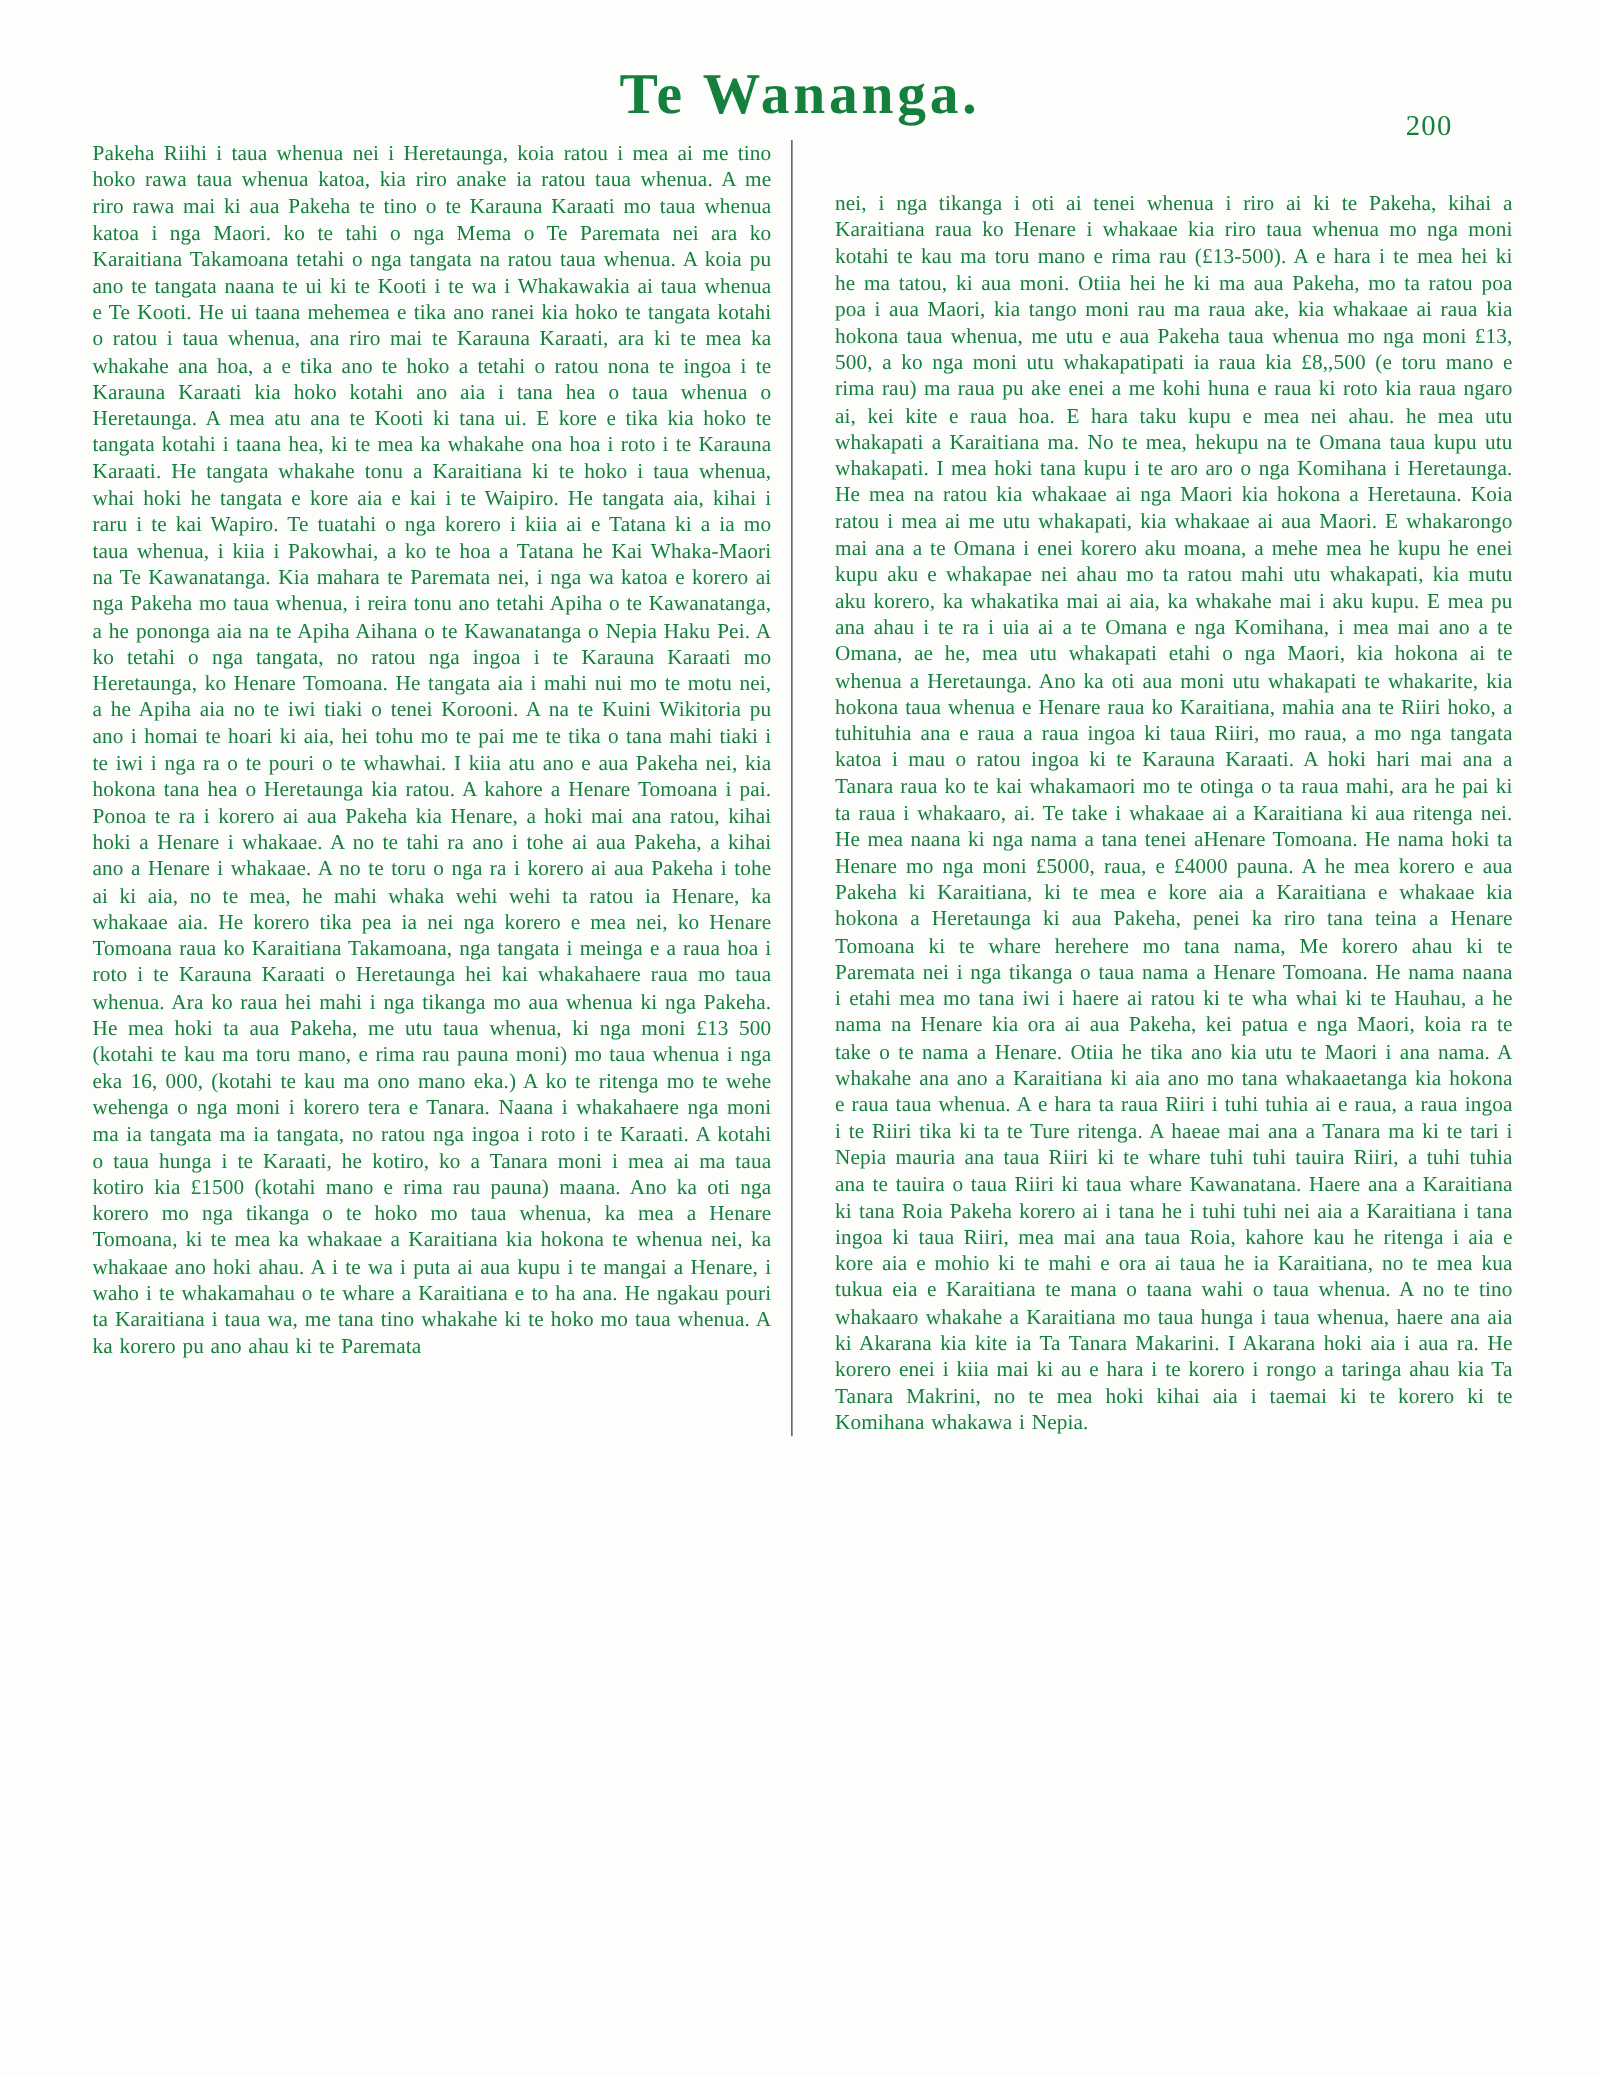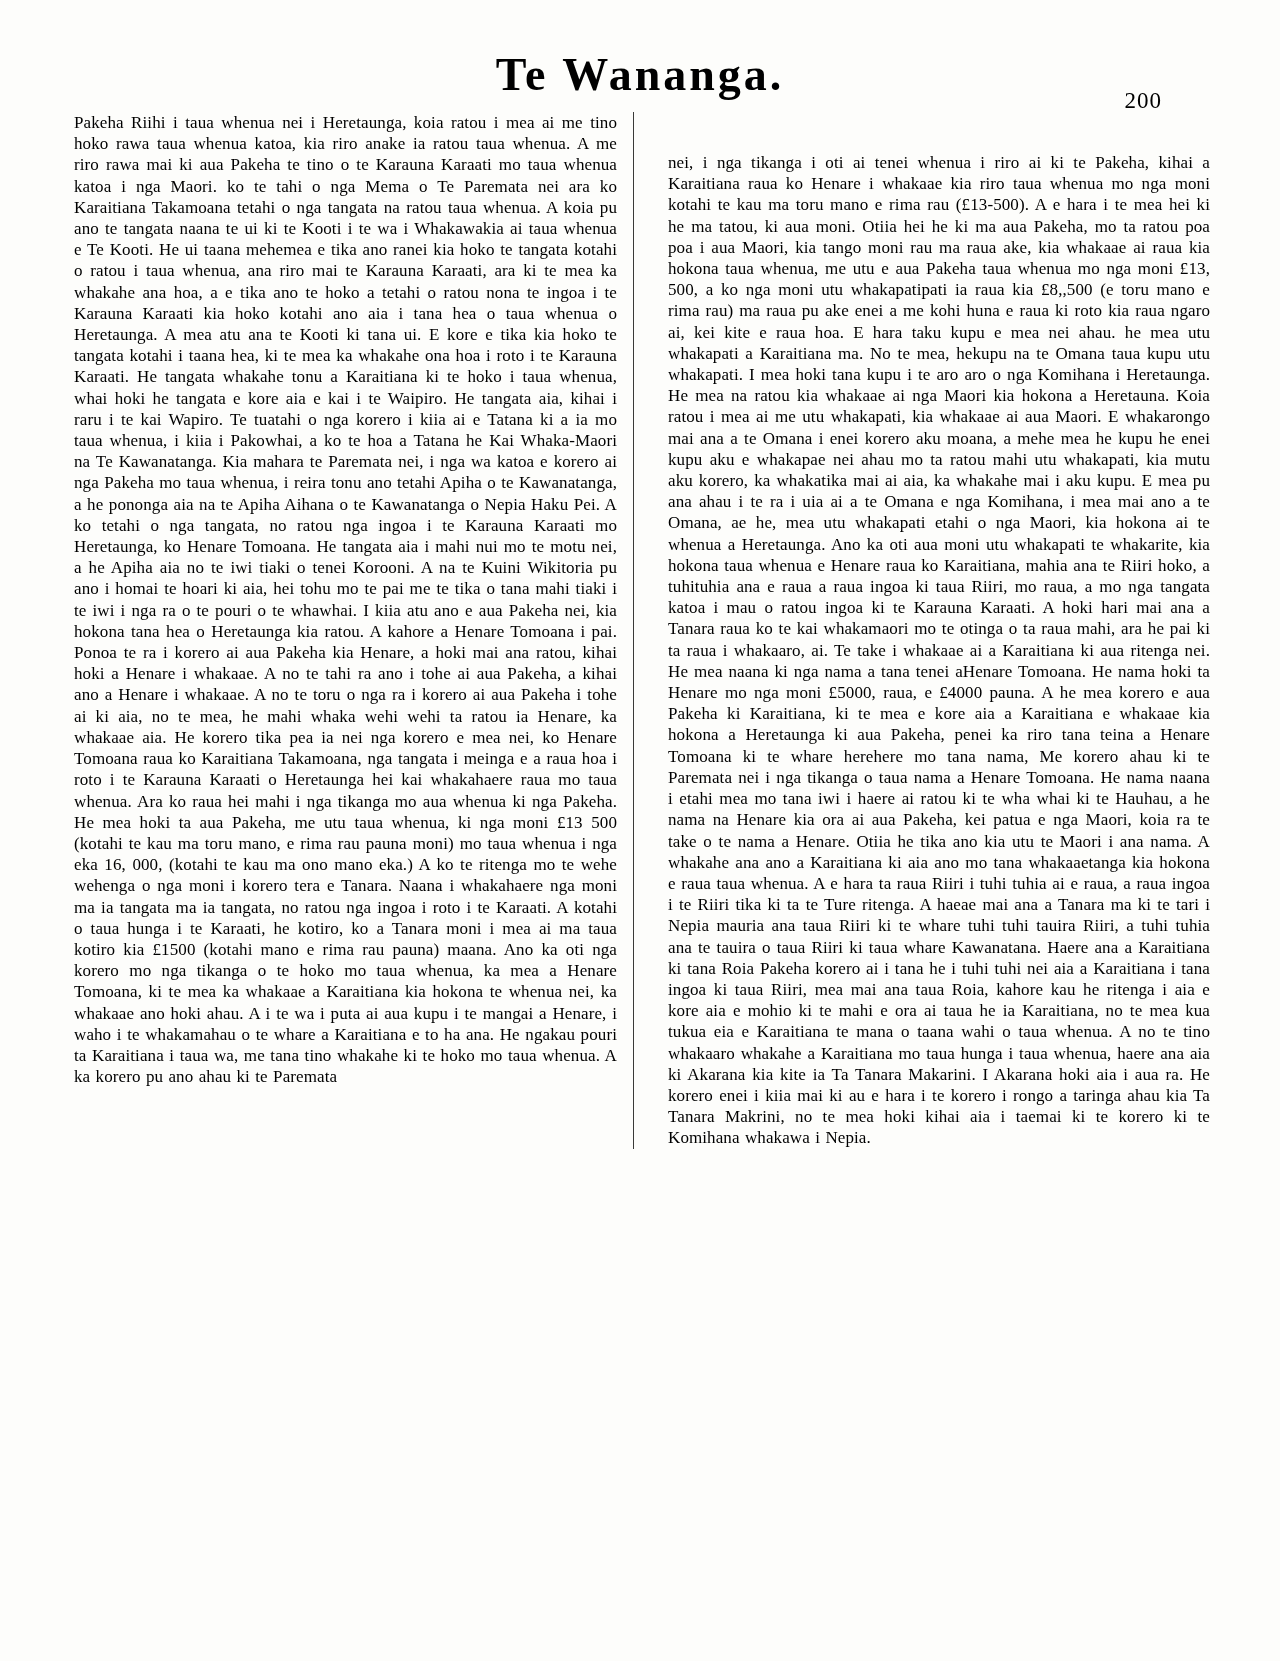--- a/index.html
+++ b/index.html
@@ -7,21 +7,21 @@
     padding: 0;
     background: #e8e8e6;
   }
   .page {
     position: relative;
     width: 1280px;
     height: 1661px;
     margin: 0 auto;
     background: #fdfdfb;
     font-family: "Liberation Serif", "DejaVu Serif", serif;
-    color: #000000;
+    color: #15803d;
     box-sizing: border-box;
     overflow: hidden;
   }
   .masthead {
     position: relative;
     padding-top: 52px;
     text-align: center;
   }
   .masthead .title {
     font-size: 46px;

